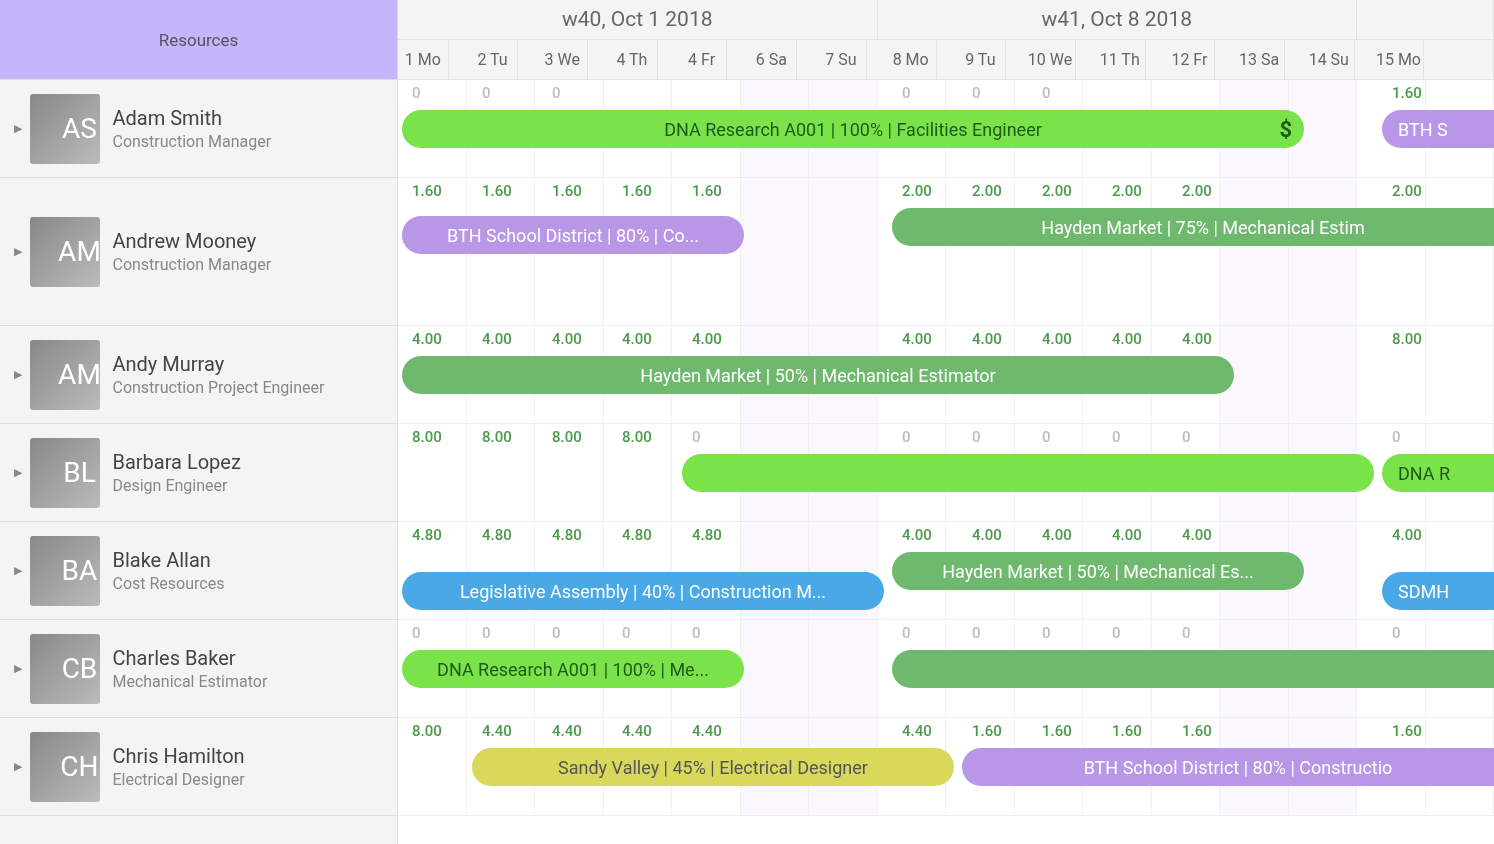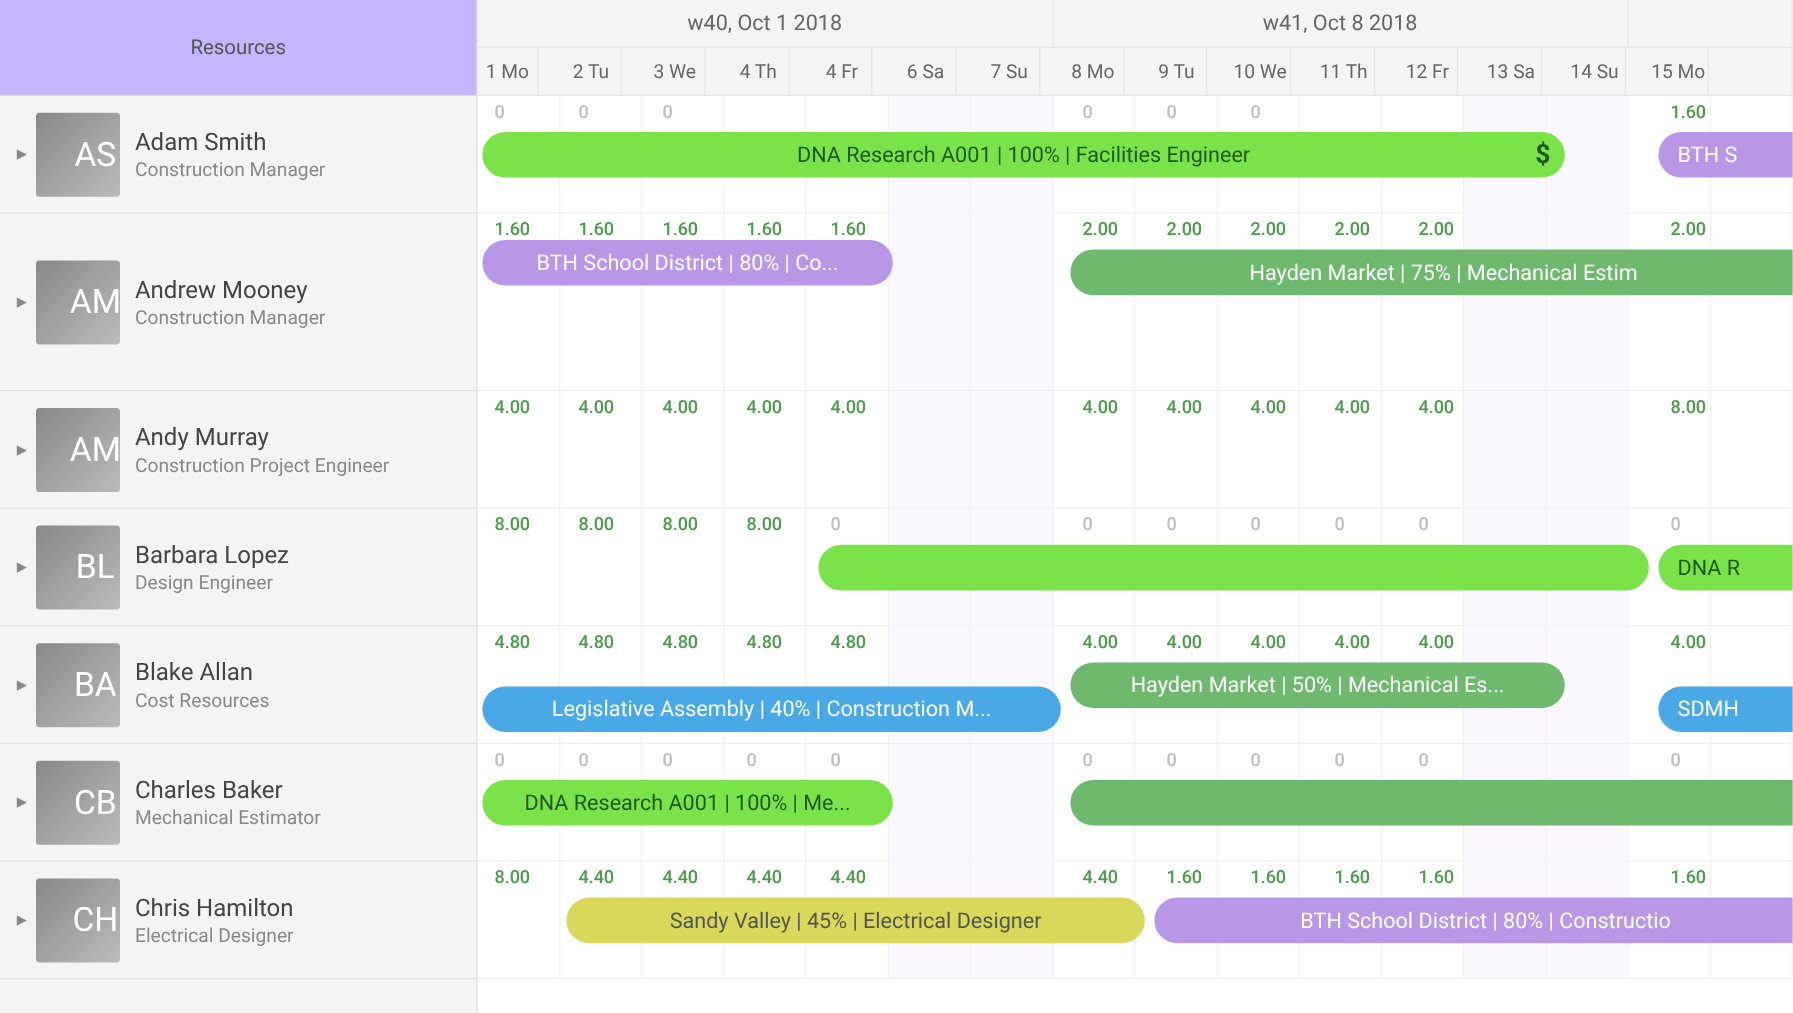--- a/index.html
+++ b/index.html
@@ -67,21 +67,21 @@
   .timeline-header {
     height: 80px;
     border-bottom: 1px solid #e3e3e3;
     display: flex;
     flex-direction: column;
     background: #f4f4f4;
   }
   .week-row { height: 40px; display: flex; border-bottom: 1px solid #e3e3e3; }
   .week-cell {
     display: flex; align-items: center; justify-content: center;
-    color: #666; font-size: 18px;
+    color: #666; font-size: 21px;
     border-right: 1px solid #e3e3e3;
   }
   .day-row { height: 40px; display: flex; gap: 19px; }
   .day-cell {
     width: 70px;
     display: flex; align-items: center; justify-content: center;
     color: #666; font-size: 16px;
     border-right: 1px solid #e3e3e3;
   }
   .timeline-body { position: relative; }
@@ -308,21 +308,21 @@
             <div class="hour-cell">2.00</div>
             <div class="hour-cell">2.00</div>
             <div class="hour-cell">2.00</div>
             <div class="hour-cell">2.00</div>
             <div class="hour-cell">2.00</div>
             <div class="hour-cell"></div>
             <div class="hour-cell"></div>
             <div class="hour-cell">2.00</div>
             <div class="hour-cell"></div>
           </div>
-          <div class="task-bar purple" style="left: 4px; width: 342px; top: 22px; justify-content: center;">
+          <div class="task-bar purple" style="left: 4px; width: 342px; top: 38px; justify-content: center;">
             <span>BTH School District | 80% | Co...</span>
             <span class="resize-handle">↔</span>
           </div>
           <div class="task-bar darkgreen" style="left: 494px; width: 622px; top: 30px; justify-content: center;">
             <span>Hayden Market | 75% | Mechanical Estim</span>
           </div>
         </div>
         <div class="tl-row">
           <div class="grid-cols">
             <div class="grid-col"></div>
@@ -352,20 +352,23 @@
             <div class="hour-cell"></div>
             <div class="hour-cell">4.00</div>
             <div class="hour-cell">4.00</div>
             <div class="hour-cell">4.00</div>
             <div class="hour-cell">4.00</div>
             <div class="hour-cell">4.00</div>
             <div class="hour-cell"></div>
             <div class="hour-cell"></div>
             <div class="hour-cell">8.00</div>
             <div class="hour-cell"></div>
+          </div>
+          <div class="task-bar darkgreen" style="left: 4px; width: 832px; top: 30px; justify-content: center;">
+            <span>Hayden Market | 50% | Mechanical Estimator</span>
           </div>
         </div>
         <div class="tl-row">
           <div class="grid-cols">
             <div class="grid-col"></div>
             <div class="grid-col"></div>
             <div class="grid-col"></div>
             <div class="grid-col"></div>
             <div class="grid-col"></div>
             <div class="grid-col weekend"></div>

